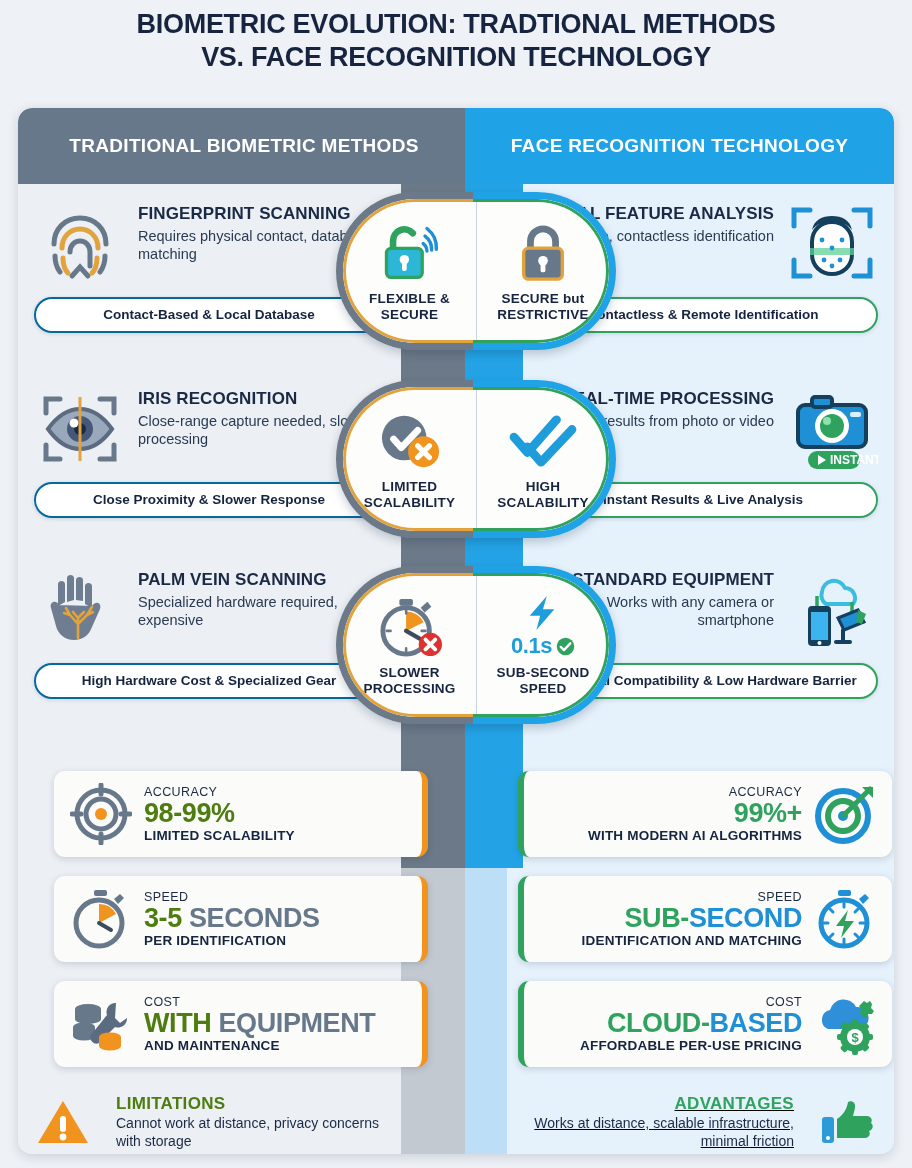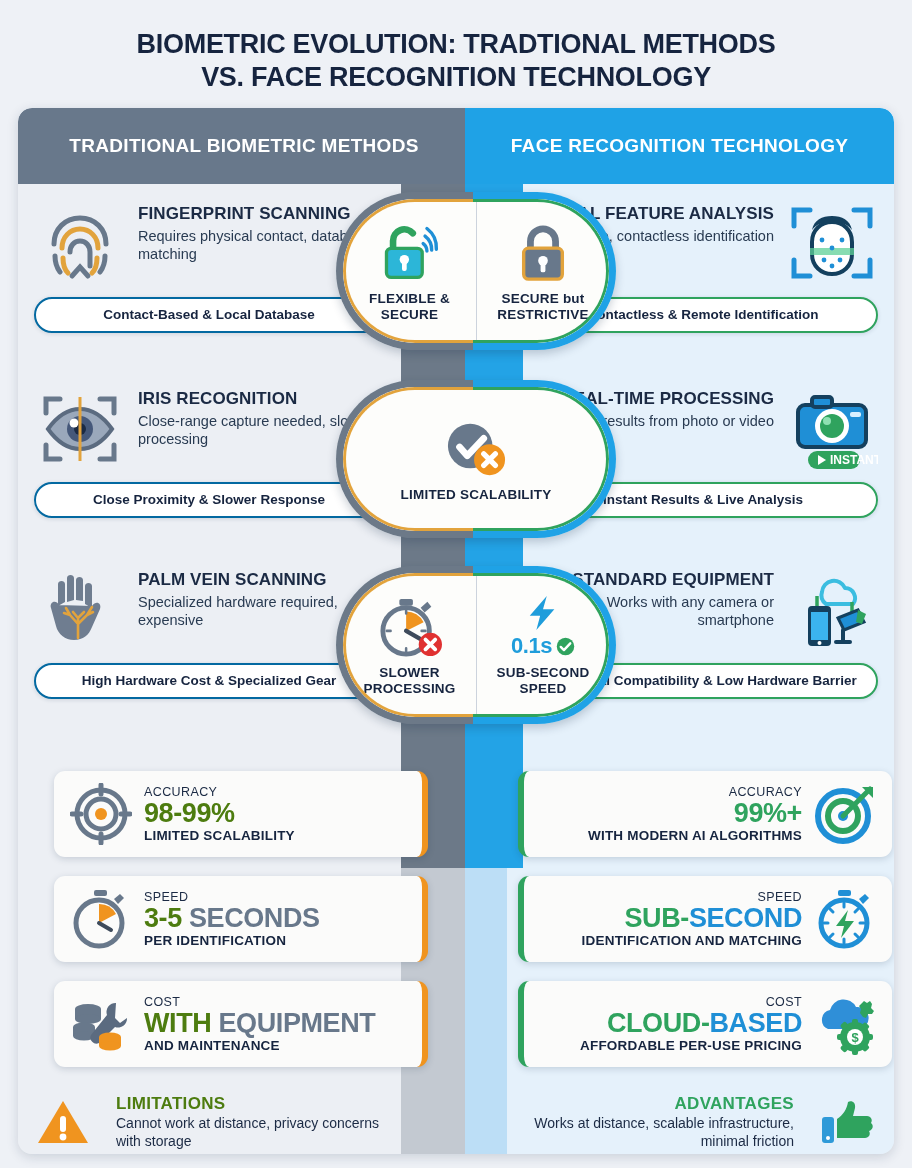--- a/index.html
+++ b/index.html
@@ -7,21 +7,21 @@
     width: 912px; height: 1168px;
     background: #eef1f6;
     font-family: "Liberation Sans", sans-serif;
     overflow: hidden;
     position: relative;
   }
 
   
   .title {
     text-align: center;
-    padding: 28px 40px 10px;
+    padding: 8px 40px 10px;
     color: #16243f;
     font-size: 27px;
     font-weight: bold;
     line-height: 1.22;
     letter-spacing: -0.3px;
   }
   .title span { display: block; }
 
   
   .panel {
@@ -170,21 +170,21 @@
   .o-grey   { color: #68788b; }
   .o-green  { color: #2fa35e; }
   .o-blue   { color: #1f8fd6; }
 
   
   .foot {
     position: absolute; top: 1086px; height: 72px;
     display: flex; align-items: center; gap: 26px;
   }
   .foot-left  { left: 36px;  width: 350px; }
-  .foot-right { left: 500px; width: 374px; flex-direction: row-reverse; text-align: right; }
+  .foot-right { left: 500px; width: 374px; flex-direction: row-reverse; text-align: right; text-decoration: underline; }
   .foot-icon { width: 54px; height: 50px; flex: 0 0 54px; }
   .foot-h { font-size: 17px; font-weight: bold; letter-spacing: .3px; }
   .foot-p { font-size: 14px; color: #1b2a44; line-height: 1.24; margin-top: 1px; }
 </style>
 </head>
 <body>
 
 <div class="title">
   <span>BIOMETRIC EVOLUTION: TRADTIONAL METHODS</span>
   <span>VS. FACE RECOGNITION TECHNOLOGY</span>
@@ -384,20 +384,29 @@
       <div class="caps-half">
         <div class="caps-art">
           <svg viewBox="0 0 68 62" width="66" height="60">
             <circle cx="28" cy="28" r="23" fill="#68788b"></circle>
             <path d="M17 29l8 9 17-18" fill="none" stroke="#ffffff" stroke-width="7" stroke-linecap="round" stroke-linejoin="round"></path>
             <circle cx="48" cy="42" r="16" fill="#f0941f"></circle>
             <path d="M42 36l12 12M54 36l-12 12" stroke="#ffffff" stroke-width="5.5" stroke-linecap="round"></path>
           </svg>
         </div>
         <div class="caps-label">LIMITED SCALABILITY</div>
+      </div>
+      <div class="caps-half">
+        <div class="caps-art">
+          <svg viewBox="0 0 72 60" width="70" height="58">
+            <path d="M6 26l14 16L50 8" fill="none" stroke="#1f9ddb" stroke-width="9" stroke-linecap="round" stroke-linejoin="round"></path>
+            <path d="M20 36l14 16L66 18" fill="none" stroke="#1f9ddb" stroke-width="9" stroke-linecap="round" stroke-linejoin="round"></path>
+          </svg>
+        </div>
+        <div class="caps-label">HIGH SCALABILITY</div>
       </div>
     </div>
   </div>
 
   <div class="caps" style="top:458px">
     <div class="caps-inner">
       <div class="caps-half">
         <div class="caps-art">
           <svg viewBox="0 0 70 64" width="68" height="62">
             <rect x="24" y="3" width="14" height="7" rx="2" fill="#68788b"></rect>

